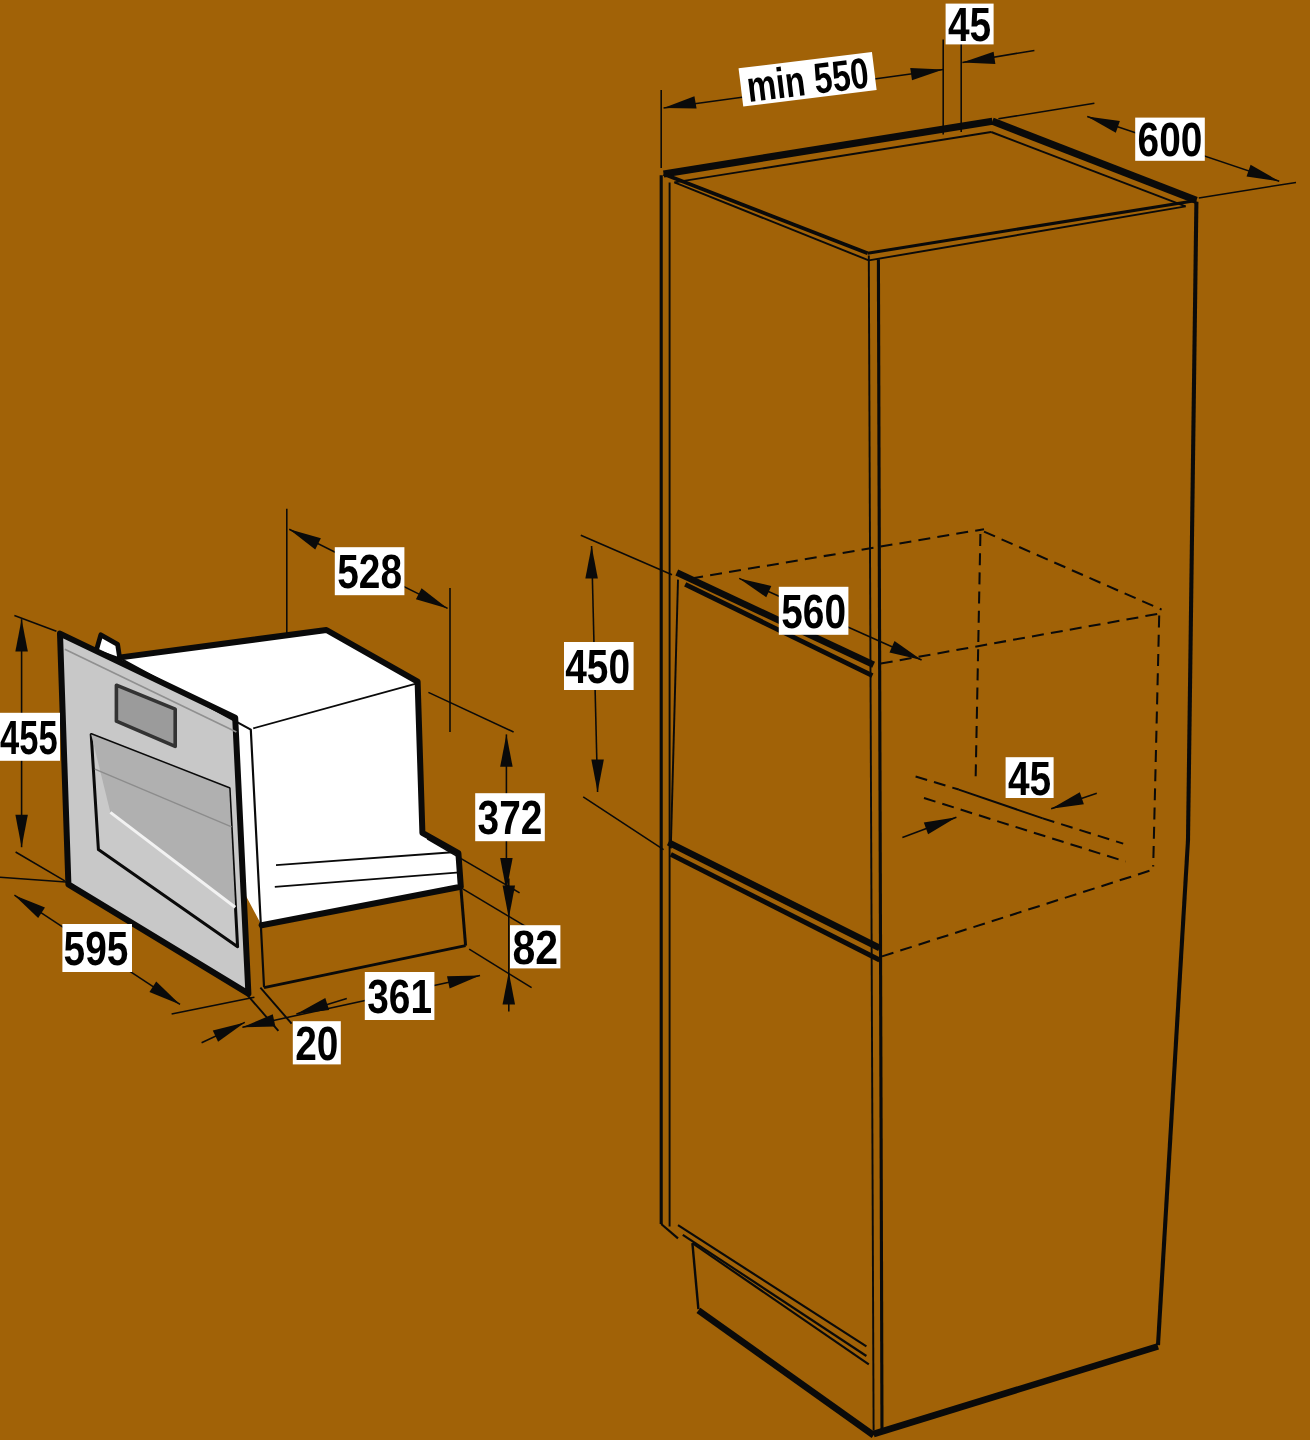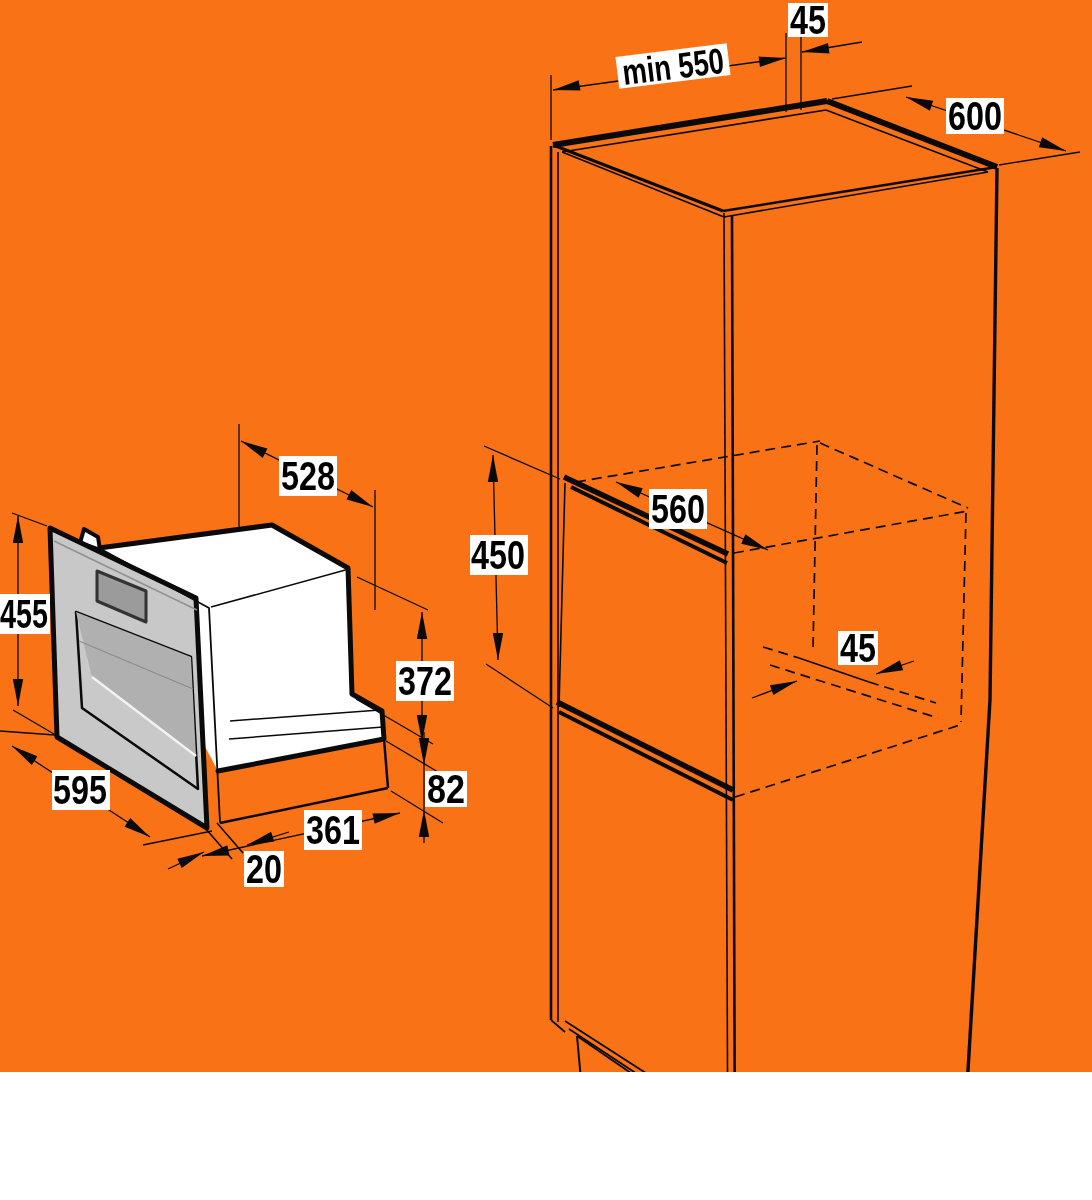--- a/index.html
+++ b/index.html
@@ -1,16 +1,16 @@
 <!DOCTYPE html>
 <html><head>
 <meta charset="utf-8">
 <style>
   html,body{margin:0;padding:0;background:#ffffff;}
-  .stage{width:1092px;height:1072px;position:relative;background:#f97316;overflow:hidden;}
+  .stage{width:1092px;height:1200px;position:relative;background:#a16207;overflow:hidden;}
   svg{display:block;}
   text{font-family:"Liberation Sans",sans-serif;font-weight:bold;fill:#000;}
 </style>
 </head>
 <body>
 
 <div class="stage">
 <svg viewBox="0 0 1092 1200" width="1092" height="1200">
   <g id="gfx">
         <line x1="553" y1="145" x2="827" y2="101" stroke="#0a0a0a" stroke-width="6"></line>

